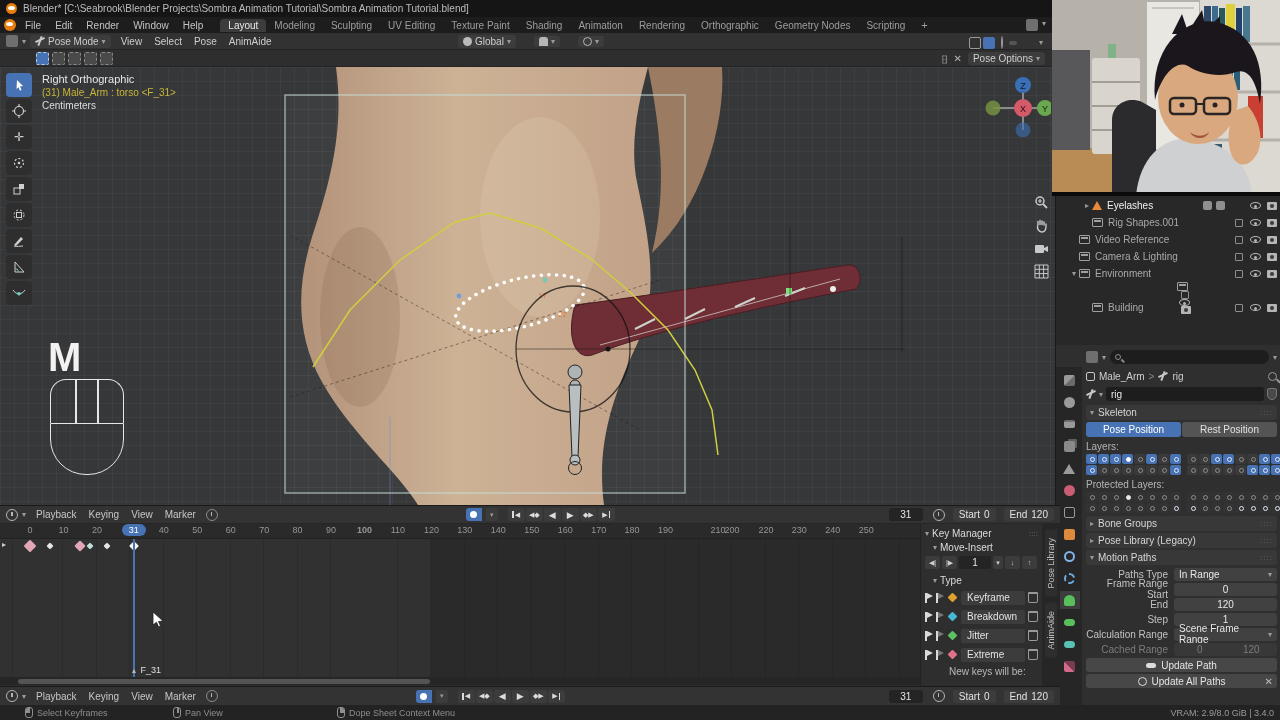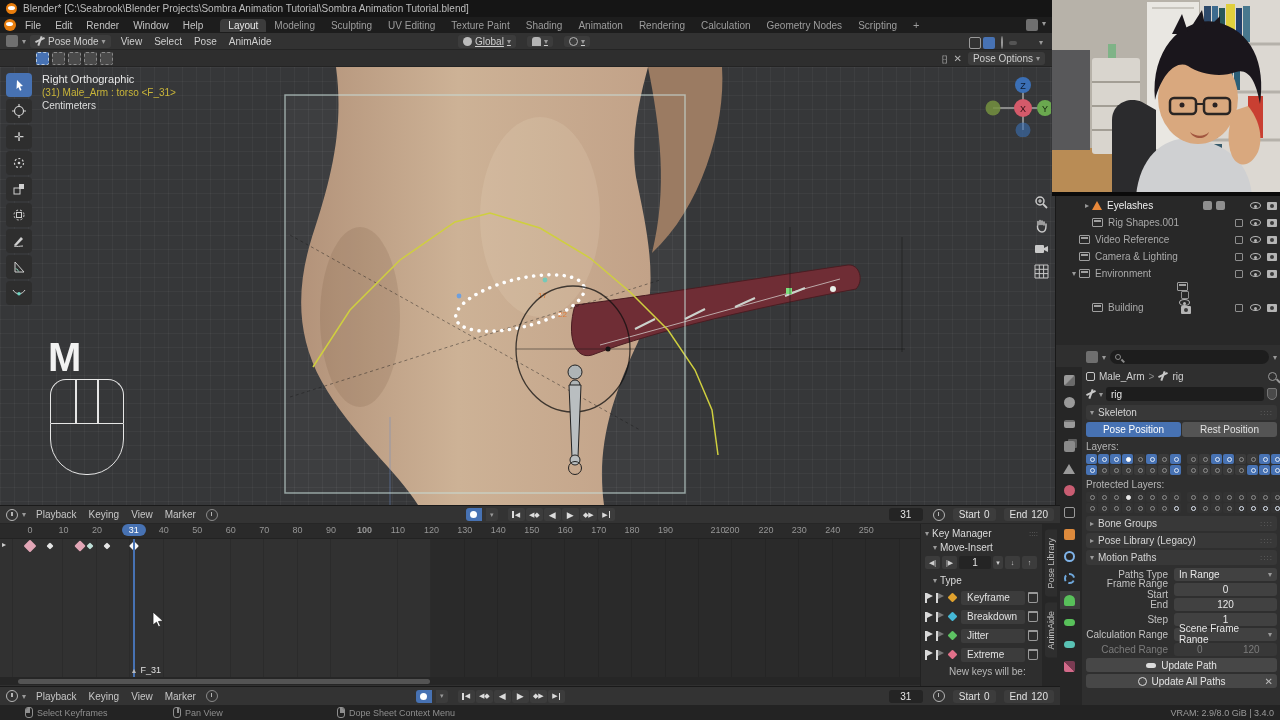--- a/index.html
+++ b/index.html
@@ -205,41 +205,41 @@
   <span><span class="menu">File</span><span class="menu">Edit</span><span class="menu">Render</span><span class="menu">Window</span><span class="menu">Help</span></span>
   <span class="wtabs">
       <span class="wtab active">Layout</span>
       <span class="wtab">Modeling</span>
       <span class="wtab">Sculpting</span>
       <span class="wtab">UV Editing</span>
       <span class="wtab">Texture Paint</span>
       <span class="wtab">Shading</span>
       <span class="wtab">Animation</span>
       <span class="wtab">Rendering</span>
-      <span class="wtab">Calculation</span>
+      <span class="wtab">Orthographic</span>
       <span class="wtab">Geometry Nodes</span>
       <span class="wtab">Scripting</span>
     </span>
   <span class="plus">+</span>
   <span style="margin-left:auto;margin-right:234px;display:flex;gap:4px;">
     <span class="mini-ic"></span>
     <span class="caret">▾</span>
   </span>
 </div>
 
 <div class="abs hdr" id="vp-header">
   <span class="mini-ic"></span>
   <span class="caret">▾</span>
   <span class="dd">
     <span class="arm-ic"></span>
     <span>Pose Mode</span>
     <span class="caret">▾</span>
   </span>
   <span><span class="hmenu">View</span><span class="hmenu">Select</span><span class="hmenu">Pose</span><span class="hmenu">AnimAide</span></span>
-  <span class="abs" style="left:458px;top:2px;display:flex;gap:11px;align-items:center;text-decoration:underline;">
+  <span class="abs" style="left:458px;top:2px;display:flex;gap:18px;align-items:center;">
     <span class="pill">
       <span class="mini-ic round" style="width:9px;height:9px;background:#bbb;"></span>
       <span>Global</span>
       <span class="caret">▾</span>
     </span>
     <span class="pill">
       <span class="mini-ic" style="border-radius:3px 3px 0 0;background:#b5b5b5;width:9px;height:9px;"></span>
       <span class="caret">▾</span>
     </span>
     <span class="pill">

